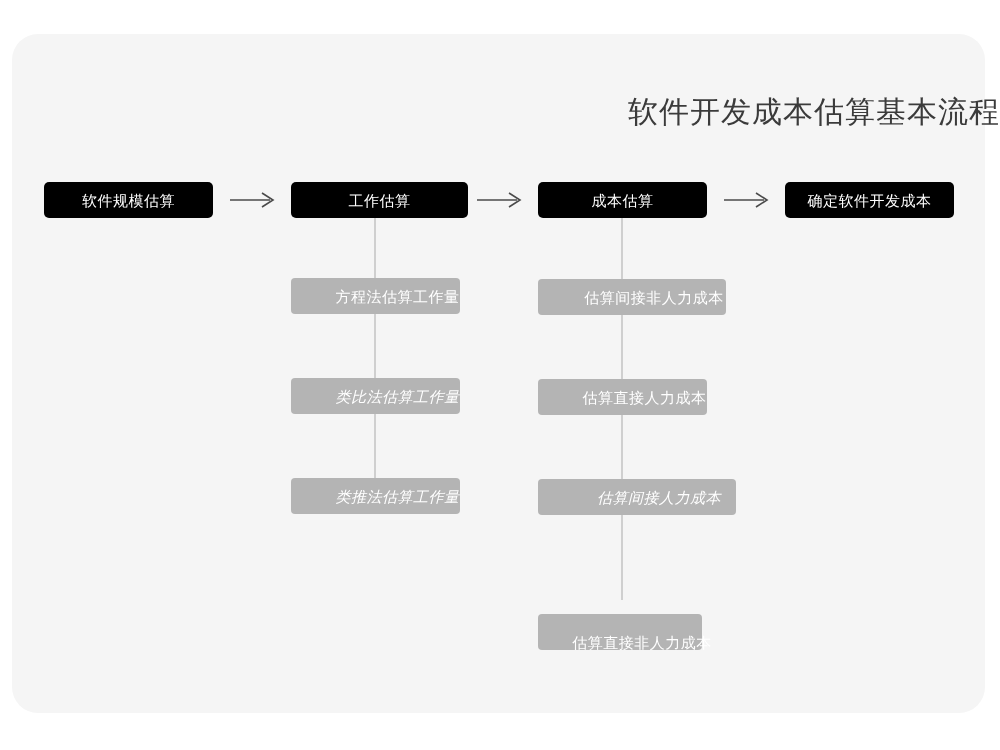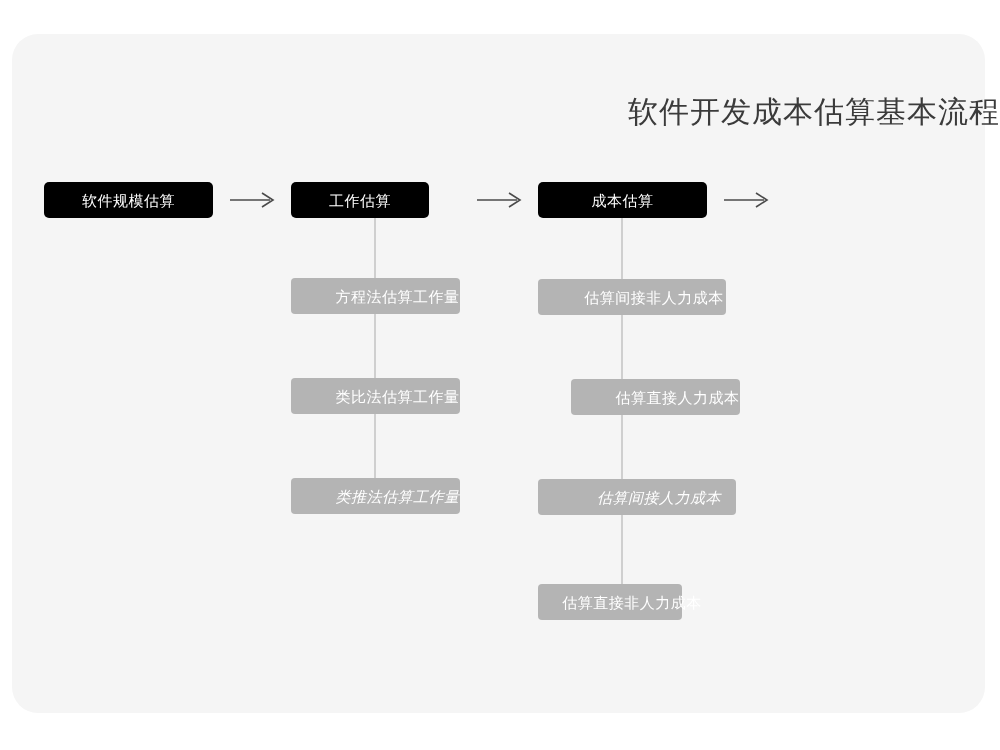--- a/index.html
+++ b/index.html
@@ -93,28 +93,31 @@
 <div id="canvas">
 
   <div class="card"></div>
 
   <div class="title">软件开发成本估算基本流程</div>
 
   <div class="node primary" style="left:44px; top:182px; width:169px;">
     <span>软件规模估算</span>
   </div>
 
-  <div class="node primary" style="left:291px; top:182px; width:138px;">
+  <div class="node primary" style="left:291px; top:182px; width:177px;">
     <span>工作估算</span>
   </div>
 
   <div class="node primary" style="left:538px; top:182px; width:169px;text-align:center;">
     <span>成本估算</span>
   </div>
 
+  <div class="node primary" style="left:785px; top:182px; width:169px;">
+    <span>确定软件开发成本</span>
+  </div>
 
   <div class="arrow-h" style="left:228px; width:48px;">
     <svg width="48" height="20" viewBox="0 0 48 20">
       <line x1="2" y1="10" x2="42" y2="10" stroke="#4a4a4a" stroke-width="1.6"></line>
       <polyline points="34,3 45,10 34,17" fill="none" stroke="#4a4a4a" stroke-width="1.6"></polyline>
     </svg>
   </div>
 
   <div class="arrow-h" style="left:475px; width:48px;">
     <svg width="48" height="20" viewBox="0 0 48 20">
@@ -129,39 +132,39 @@
       <polyline points="34,3 45,10 34,17" fill="none" stroke="#4a4a4a" stroke-width="1.6"></polyline>
     </svg>
   </div>
 
   <div class="vline" style="left:374px; top:218px; height:279px;"></div>
 
   <div class="node secondary" style="left:291px; top:278px; width:169px;">
     <span>方程法估算工作量</span>
   </div>
 
-  <div class="node secondary" style="left:291px; top:378px; width:169px;">
+  <div class="node secondary" style="left:291px; top:378px; width:169px;font-style:italic;">
     <span>类比法估算工作量</span>
   </div>
 
   <div class="node secondary" style="left:291px; top:478px; width:169px;font-style:italic;">
     <span>类推法估算工作量</span>
   </div>
 
   <div class="vline" style="left:621px; top:218px; height:382px;"></div>
 
   <div class="node secondary" style="left:538px; top:279px; width:188px;">
     <span>估算间接非人力成本</span>
   </div>
 
-  <div class="node secondary" style="left:538px; top:379px; width:169px;margin-left:33px;">
+  <div class="node secondary" style="left:538px; top:379px; width:169px;">
     <span>估算直接人力成本</span>
   </div>
 
   <div class="node secondary" style="left:538px; top:479px; width:198px;font-style:italic;">
     <span>估算间接人力成本</span>
   </div>
 
-  <div class="node secondary" style="left:538px; top:584px; width:144px;">
+  <div class="node secondary" style="left:538px; top:614px; width:164px;align-items:flex-end;">
     <span>估算直接非人力成本</span>
   </div>
 
 </div>
 
 </body></html>

